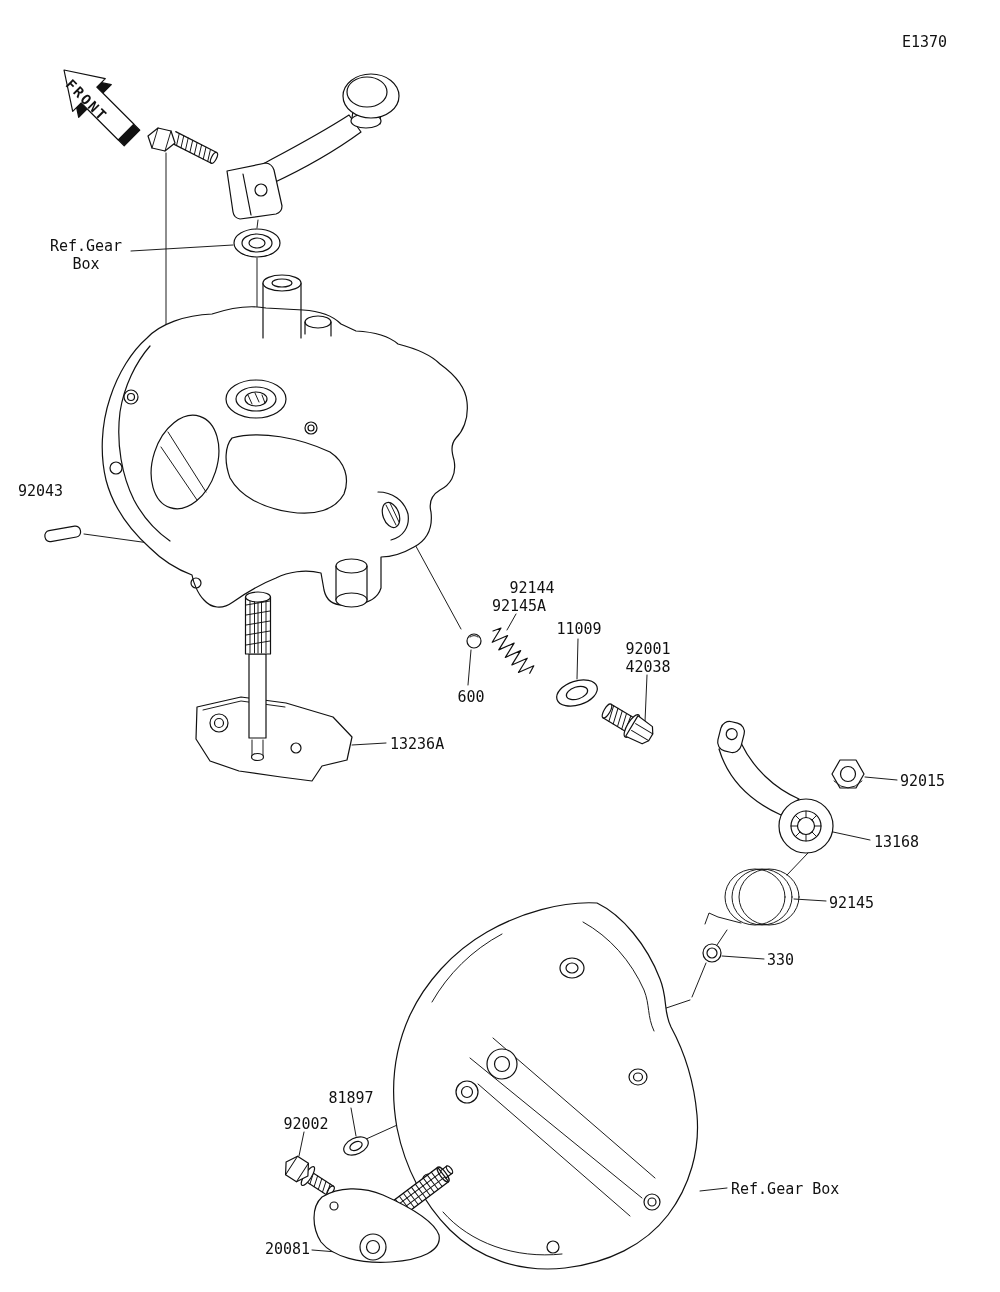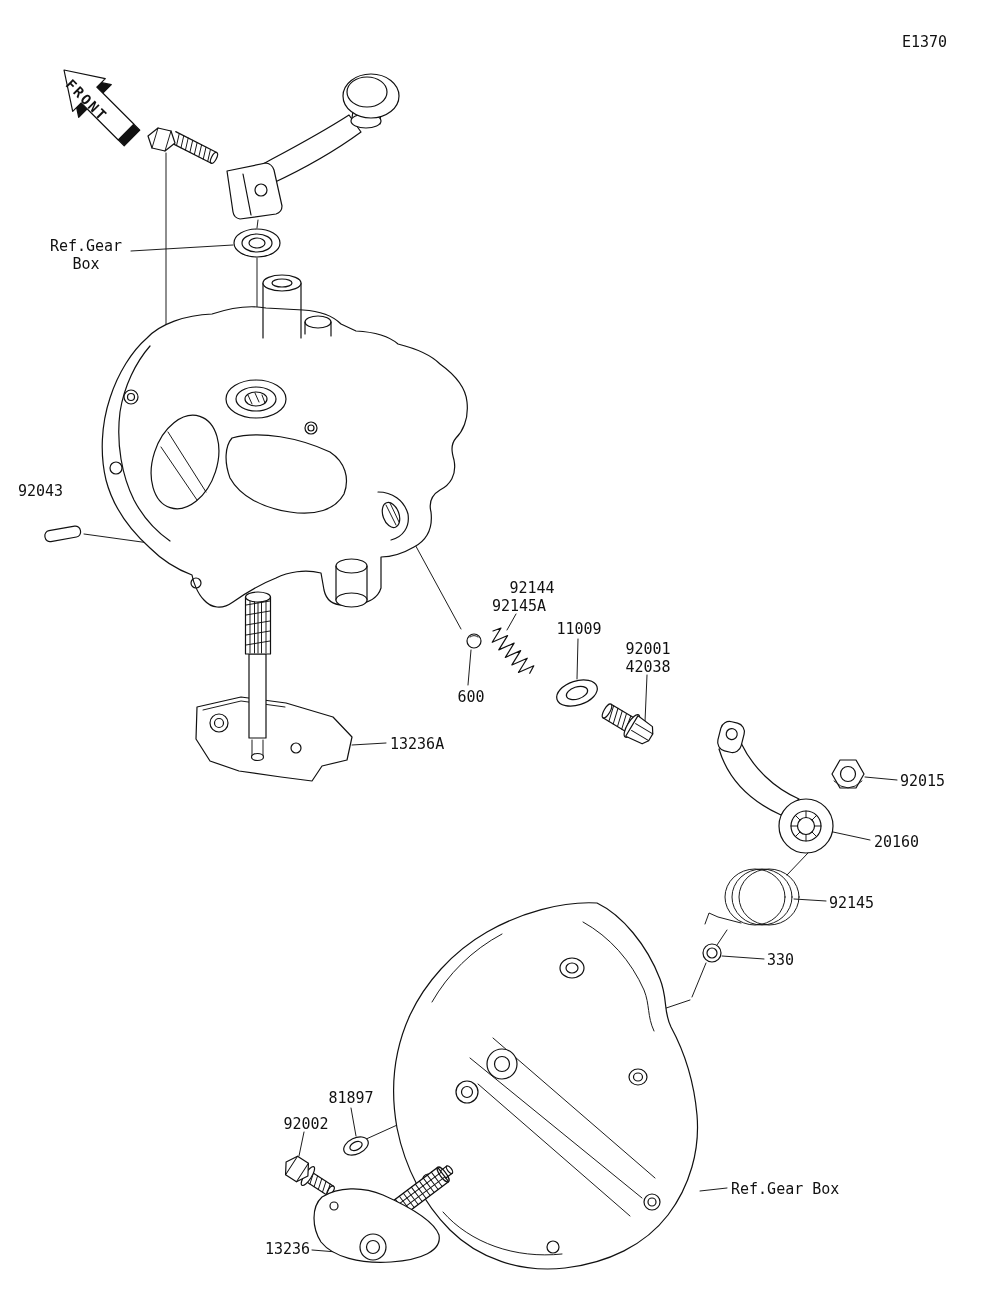--- a/index.html
+++ b/index.html
@@ -243,21 +243,21 @@
 <div class="lbl wrap" style="left:40px;top:237px;width:92px;">Ref.Gear Box</div>
 <div class="lbl" style="left:18px;top:482px;">92043</div>
 <div class="lbl center" style="left:519px;top:579px;margin-left:13px;">92144</div>
 <div class="lbl center" style="left:519px;top:597px;text-align:center;">92145A</div>
 <div class="lbl center" style="left:579px;top:620px;">11009</div>
 <div class="lbl center" style="left:648px;top:640px;">92001</div>
 <div class="lbl center" style="left:648px;top:658px;">42038</div>
 <div class="lbl center" style="left:471px;top:688px;">600</div>
 <div class="lbl" style="left:390px;top:735px;">13236A</div>
 <div class="lbl" style="left:900px;top:772px;">92015</div>
-<div class="lbl" style="left:874px;top:833px;">20160</div>
+<div class="lbl" style="left:874px;top:833px;">13168</div>
 <div class="lbl" style="left:829px;top:894px;">92145</div>
 <div class="lbl" style="left:767px;top:951px;">330</div>
 <div class="lbl center" style="left:351px;top:1089px;">81897</div>
 <div class="lbl center" style="left:306px;top:1115px;">92002</div>
-<div class="lbl" style="left:265px;top:1240px;">13236</div>
+<div class="lbl" style="left:265px;top:1240px;">20081</div>
 <div class="lbl" style="left:731px;top:1180px;">Ref.Gear Box</div>
 
 </div>
 
 </body></html>

